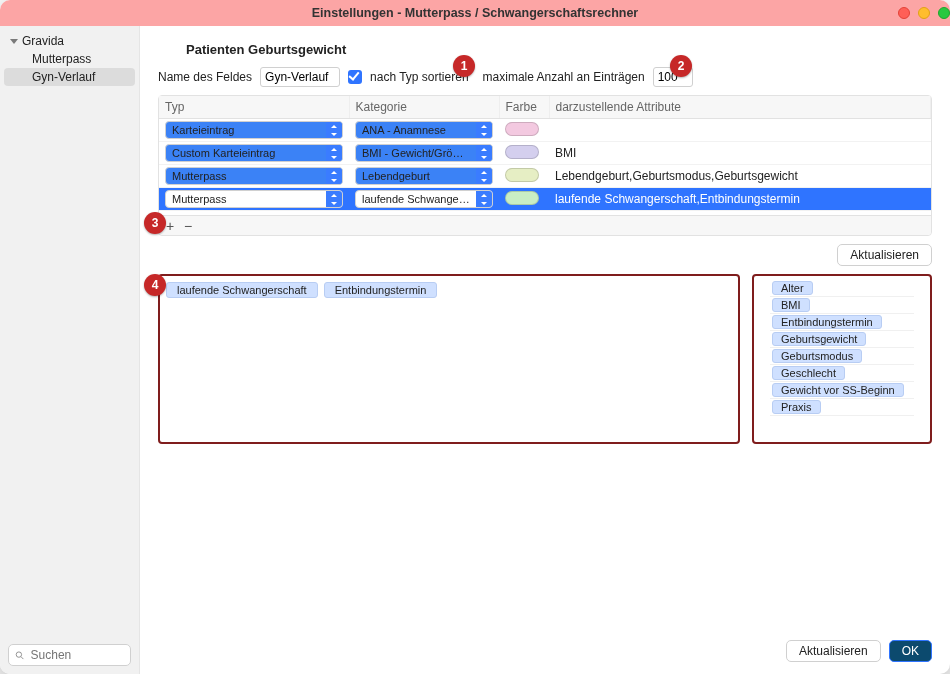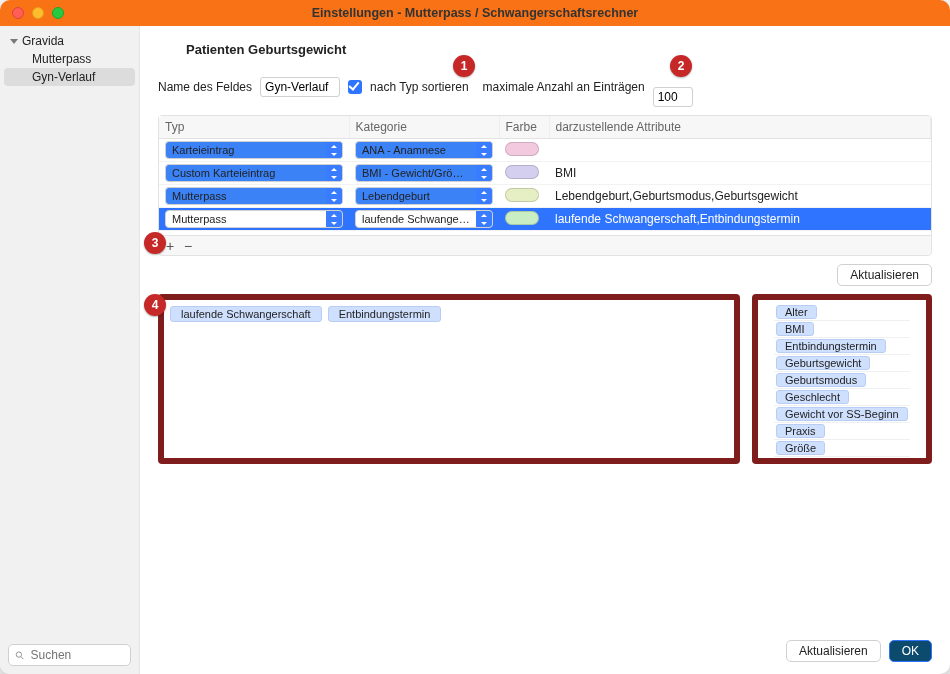--- a/index.html
+++ b/index.html
@@ -20,21 +20,22 @@
     margin: 0 auto;
     overflow: hidden;
     display: flex;
     flex-direction: column;
   }
   .titlebar {
     height: 26px;
     display: flex;
     align-items: center;
     position: relative;
-    background: #f97316;
+    background: #fca5a5;
+    justify-content: flex-end;
   }
   .traffic {
     display: flex;
     gap: 8px;
     padding-left: 12px;
   }
   .tl-dot { width: 12px; height: 12px; border-radius: 50%; }
   .tl-red   { background:#ff5f57; border:1px solid #e24238;}
   .tl-yel   { background:#ffbd2e; border:1px solid #e1a116;}
   .tl-grn   { background:#28c840; border:1px solid #1da52d;}
@@ -117,21 +118,21 @@
     margin-bottom:8px;
     position:relative;
   }
   .txt-input {
     border:1px solid #d0d0d0;
     border-radius:3px;
     padding:2px 4px;
     font-size:12px;
     background:#fff;
   }
-  .num-input{ width:40px; text-align:left;margin-top:20px;}
+  .num-input{ width:40px; text-align:left;}
   .checkbox {
     width:14px;height:14px;border-radius:3px;
     background:#2f74ff;
     position:relative;
     display:inline-block;
   }
   .checkbox::after{
     content:"";
     position:absolute;
     left:3px;top:0px;
@@ -241,21 +242,21 @@
     color:#222;
   }
   .mac-btn.primary{
     background:#0c4a6e;color:#fff;border-color:#2f74ff;
   }
   .two-pane{
     display:flex;gap:12px;
     height:170px;
   }
   .pane{
-    border:6px solid #7f1d1d;border-radius:4px;
+    border:2px solid #7f1d1d;border-radius:4px;
     background:#fff;
     overflow-y:auto;
     padding:6px;
   }
   .left-pane{ flex:1; }
   .right-pane{ width:180px; padding:4px 16px; }
   .token{
     display:inline-block;
     background:#cfe0ff;
     border-radius:3px;
@@ -490,23 +491,20 @@
               </div>
               <div class="attr-row">
                 <span class="tag">Geschlecht</span>
               </div>
               <div class="attr-row">
                 <span class="tag">Gewicht vor SS-Beginn</span>
               </div>
               <div class="attr-row">
                 <span class="tag">Praxis</span>
               </div>
-              <div class="attr-row">
-                <span class="tag">Größe</span>
-              </div>
             </div>
         </div>
         <div class="callout" style="left:-14px;top:0px">4</div>
       </div>
 
       <div class="bottom-bar">
         <button class="mac-btn">Aktualisieren</button>
         <button class="mac-btn primary">OK</button>
       </div>
 

